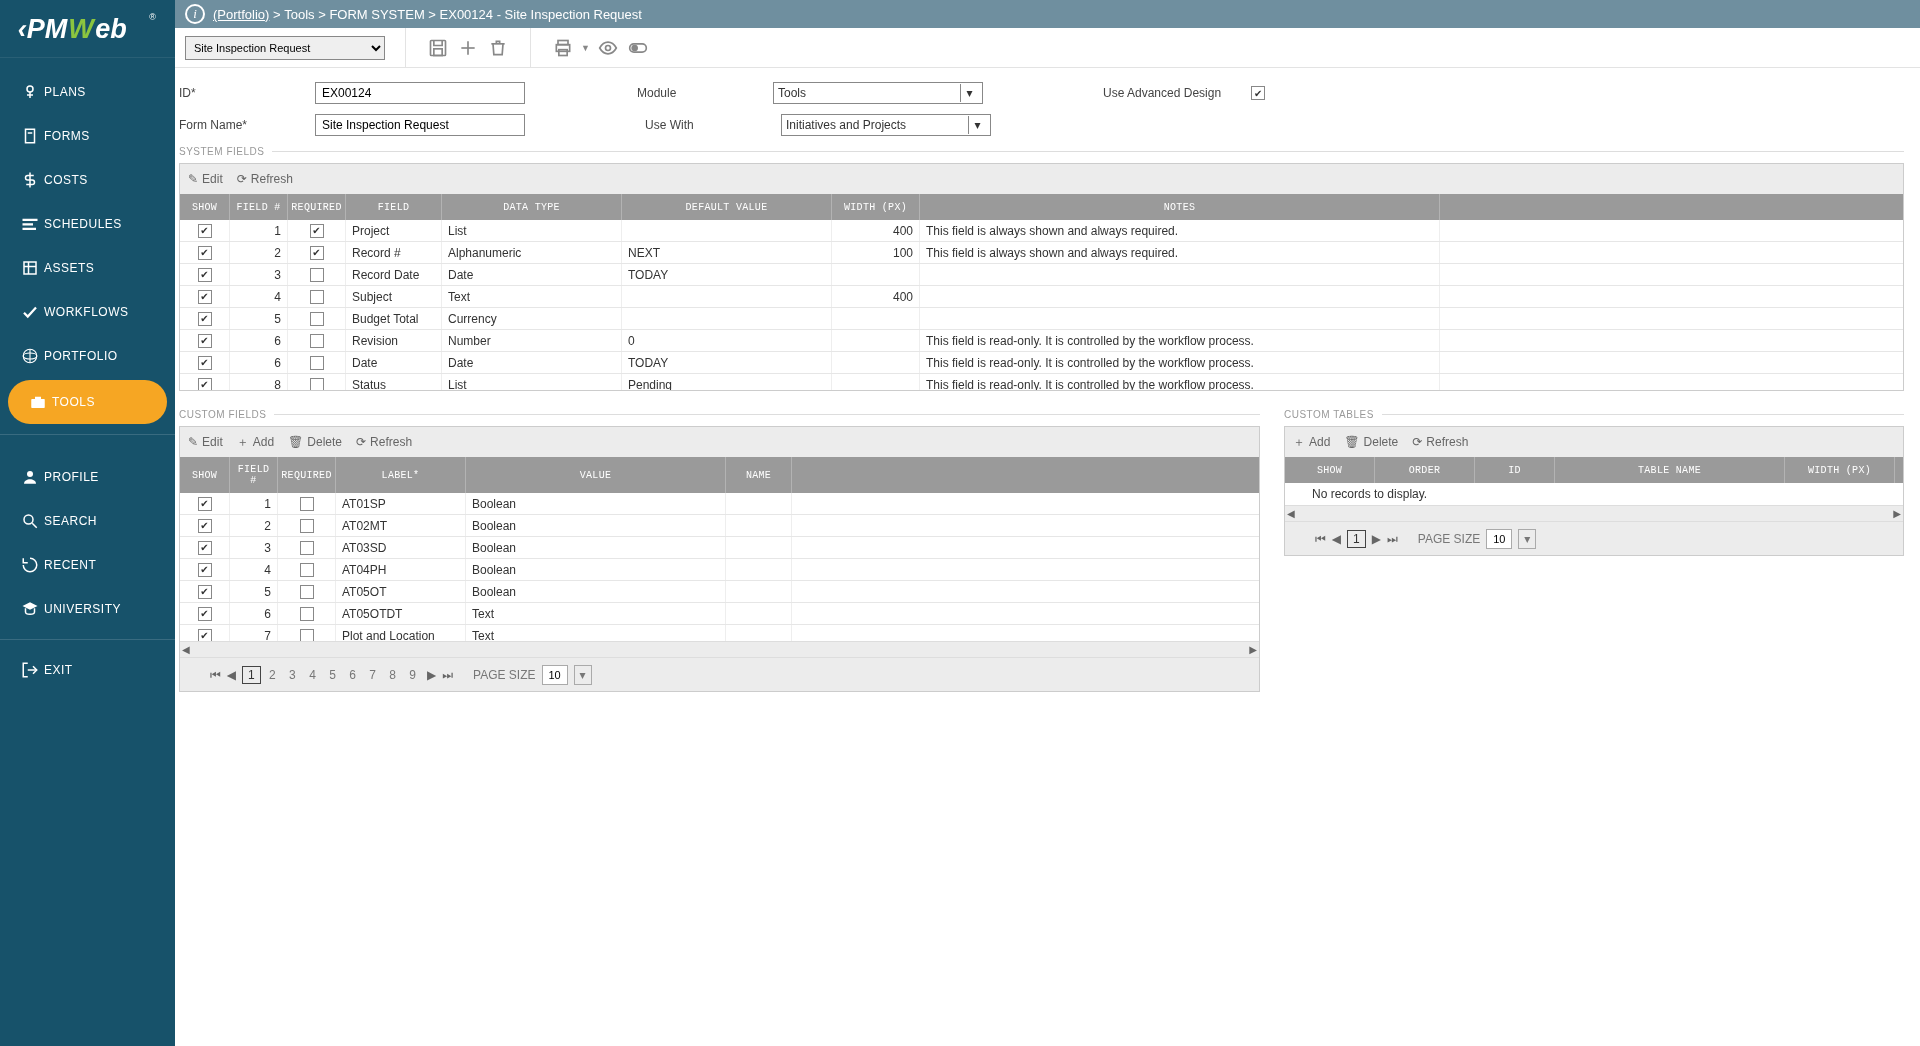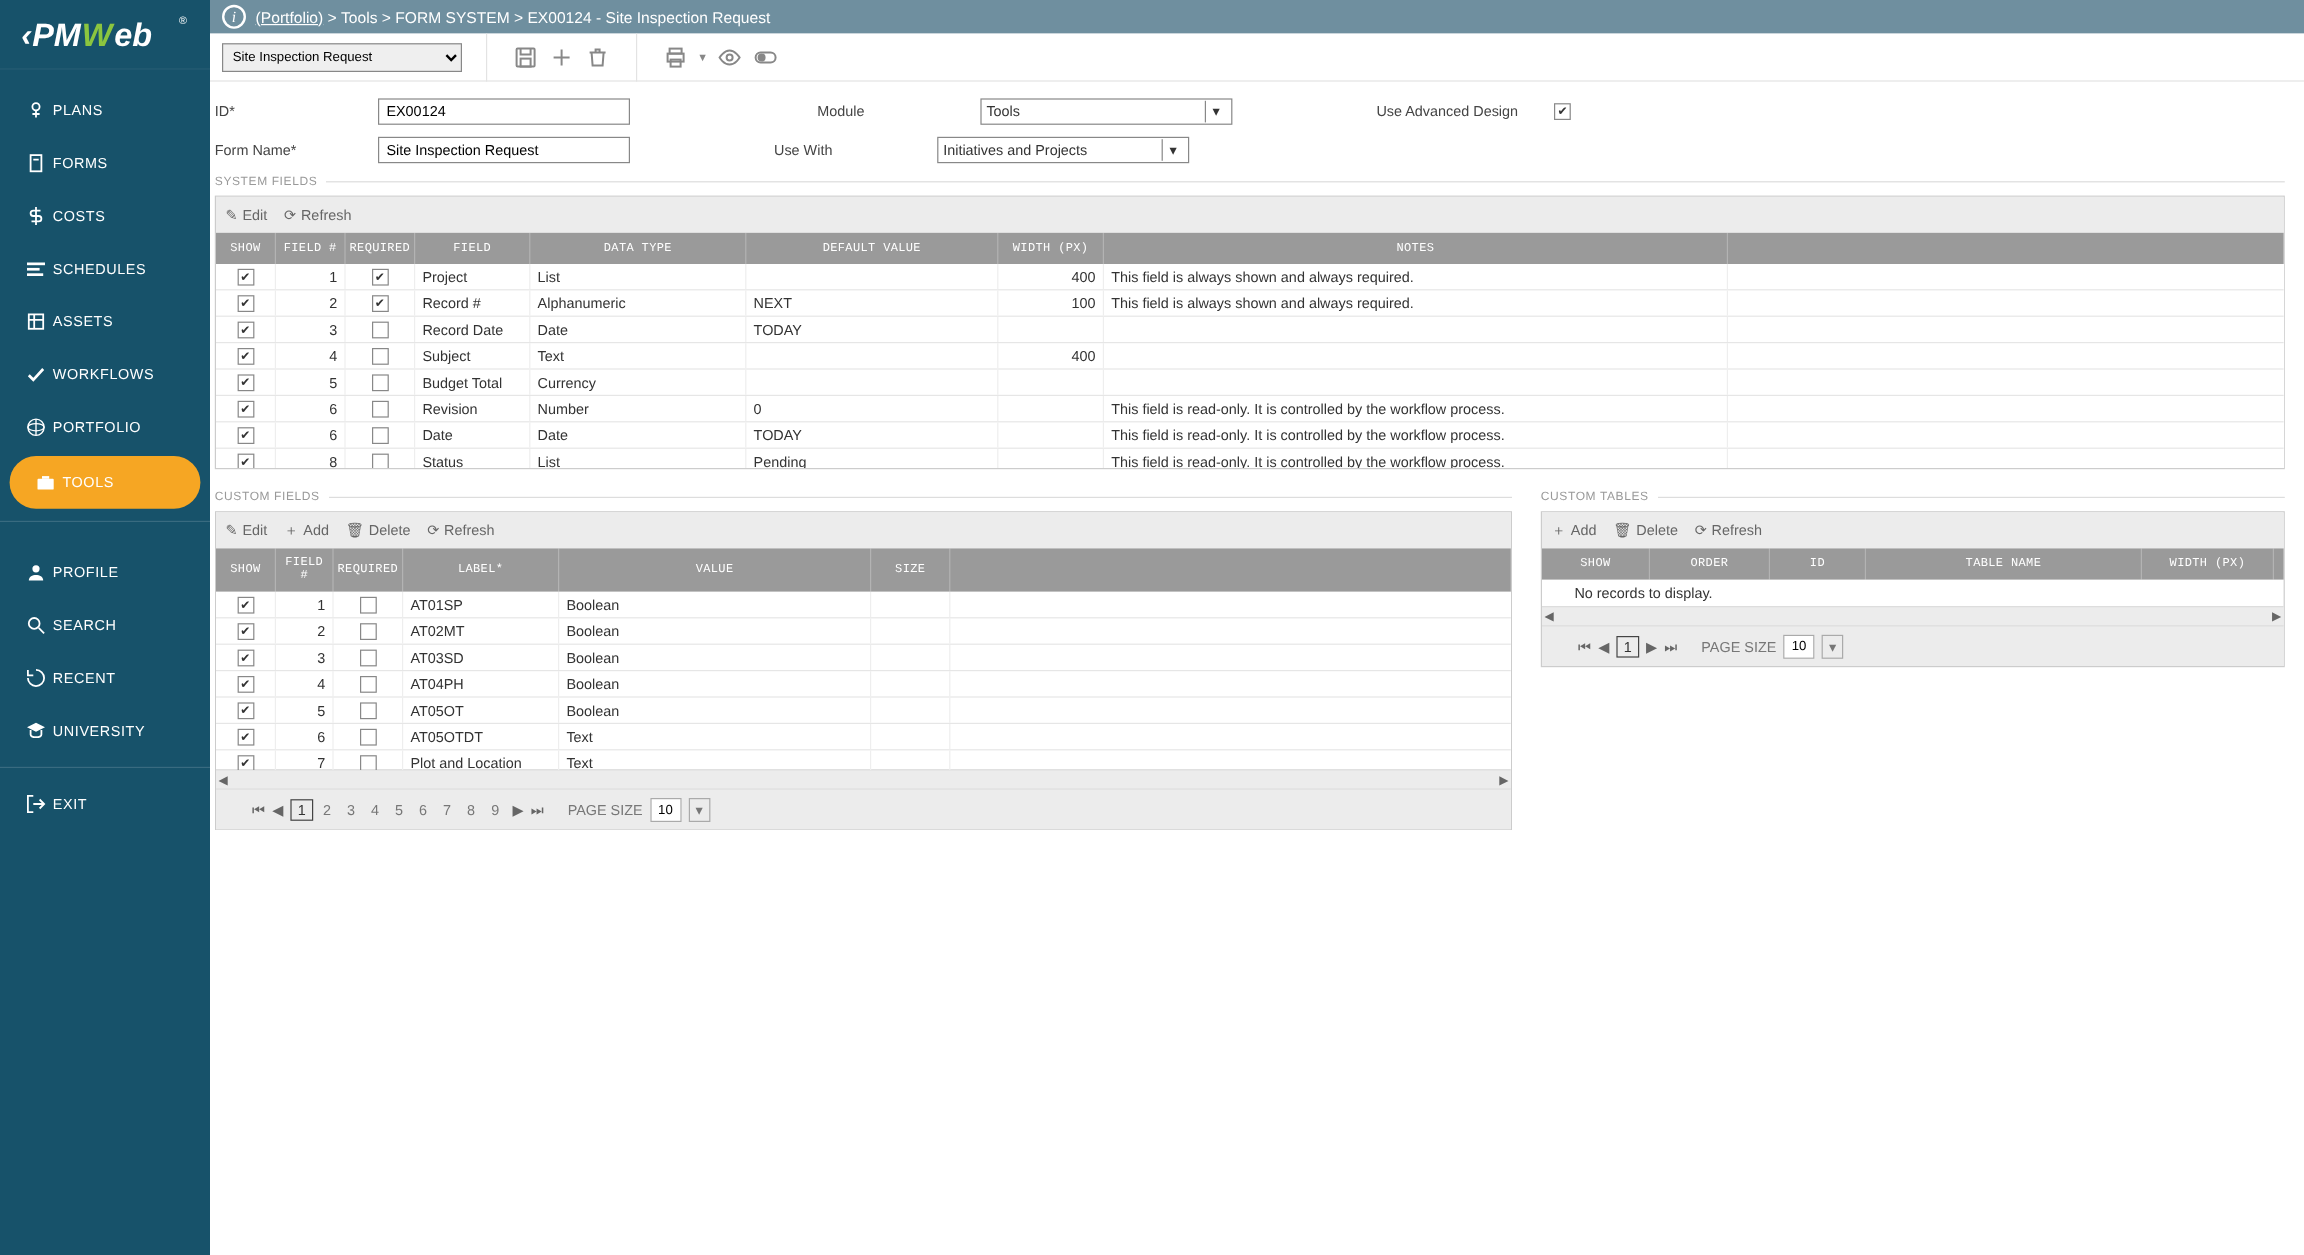--- a/index.html
+++ b/index.html
@@ -275,21 +275,21 @@
   </div>
 
 
   <div class="content">
 
     <div class="form-row">
       <div class="form-group">
         <div class="form-label">ID*</div>
         <input class="form-input" value="EX00124" style="">
       </div>
-      <div class="form-group" style="margin-left:116px;">
+      <div class="form-group" style="margin-left:72px;">
         <div class="form-label">Module</div>
         <div class="form-select">
           <span>Tools</span>
           <span class="dd-caret">▾</span>
         </div>
       </div>
       <div class="form-group" style="margin-left:80px;">
         <div class="form-label" style="width:auto;margin-right:30px;">Use Advanced Design</div>
         <span class="chkbox checked"></span>
       </div>
@@ -471,21 +471,21 @@
                 <span>⟳</span>
                 <span>Refresh</span>
               </span>
           </div>
           <div class="gridhead twoRow" id="cf-head">
               <div class="col" style="width:50px">SHOW</div>
               <div class="col" style="width:48px">FIELD #</div>
               <div class="col" style="width:58px">REQUIRED</div>
               <div class="col" style="width:130px">LABEL*</div>
               <div class="col" style="width:260px">VALUE</div>
-              <div class="col" style="width:66px">SIZE</div>
+              <div class="col" style="width:66px">NAME</div>
             </div>
           <div class="gridbody cf" id="cf-body">
               <div class="row">
                 <div class="cell c" style="width:50px">
                   <span class="chkbox checked"></span>
                 </div>
                 <div class="cell r" style="width:48px">1</div>
                 <div class="cell c" style="width:58px">
                   <span class="chkbox "></span>
                 </div>

